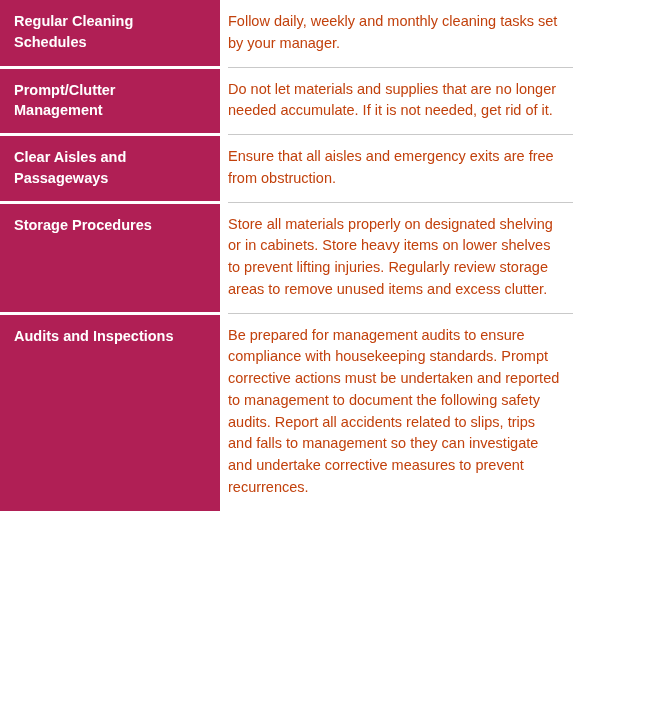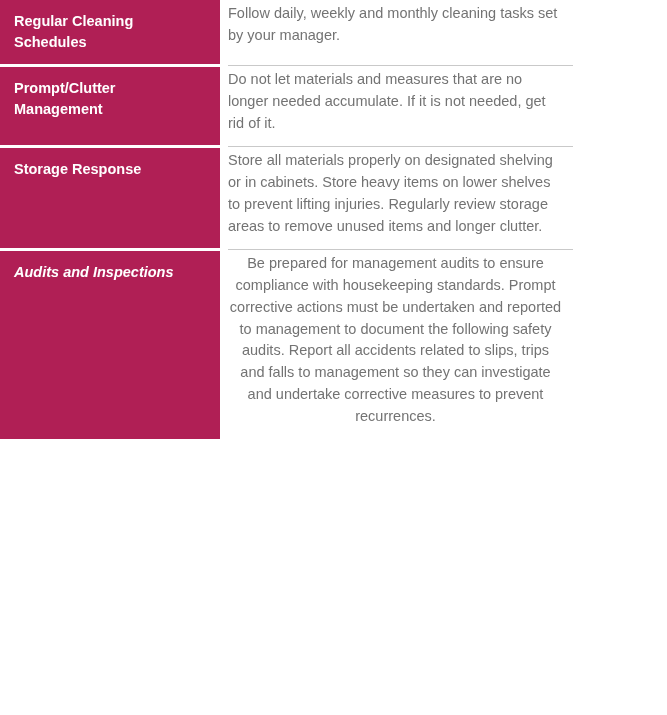--- a/index.html
+++ b/index.html
@@ -27,50 +27,52 @@
     color: #ffffff;
     font-weight: bold;
     font-size: 14.5px;
     line-height: 1.42;
     padding: 11px 14px 12px 14px;
     border-bottom: 3px solid #ffffff;
     border-right: 8px solid #ffffff;
   }
   .desc-cell {
     background: #ffffff;
-    color: #737373;
+    color: #c2410c;
     font-size: 14.5px;
     line-height: 1.5;
-    padding: 3px 10px 12px 0px;
+    padding: 11px 10px 12px 0px;
     border-bottom: 1.5px solid #c9c9c9;
   }
   tr:last-child .term-cell {
     border-bottom: none;
-    font-style: italic;
   }
   tr:last-child .desc-cell {
     border-bottom: none;
-    text-align: center;
   }
 </style>
 </head>
 <body>
 
 <table class="doc-table">
   <tbody>
     <tr>
       <td class="term-cell">Regular Cleaning Schedules</td>
       <td class="desc-cell">Follow daily, weekly and monthly cleaning tasks set by your manager.</td>
     </tr>
     <tr>
       <td class="term-cell">Prompt/Clutter Management</td>
-      <td class="desc-cell">Do not let materials and measures that are no longer needed accumulate. If it is not needed, get rid of it.</td>
+      <td class="desc-cell">Do not let materials and supplies that are no longer needed accumulate. If it is not needed, get rid of it.</td>
     </tr>
     <tr>
-      <td class="term-cell">Storage Response</td>
-      <td class="desc-cell">Store all materials properly on designated shelving or in cabinets. Store heavy items on lower shelves to prevent lifting injuries. Regularly review storage areas to remove unused items and longer clutter.</td>
+      <td class="term-cell">Clear Aisles and Passageways</td>
+      <td class="desc-cell">Ensure that all aisles and emergency exits are free from obstruction.</td>
+    </tr>
+    <tr>
+      <td class="term-cell">Storage Procedures</td>
+      <td class="desc-cell">Store all materials properly on designated shelving or in cabinets. Store heavy items on lower shelves to prevent lifting injuries. Regularly review storage areas to remove unused items and excess clutter.</td>
     </tr>
     <tr>
       <td class="term-cell">Audits and Inspections</td>
       <td class="desc-cell">Be prepared for management audits to ensure compliance with housekeeping standards. Prompt corrective actions must be undertaken and reported to management to document the following safety audits. Report all accidents related to slips, trips and falls to management so they can investigate and undertake corrective measures to prevent recurrences.</td>
     </tr>
   </tbody>
 </table>
 
 </body></html>

